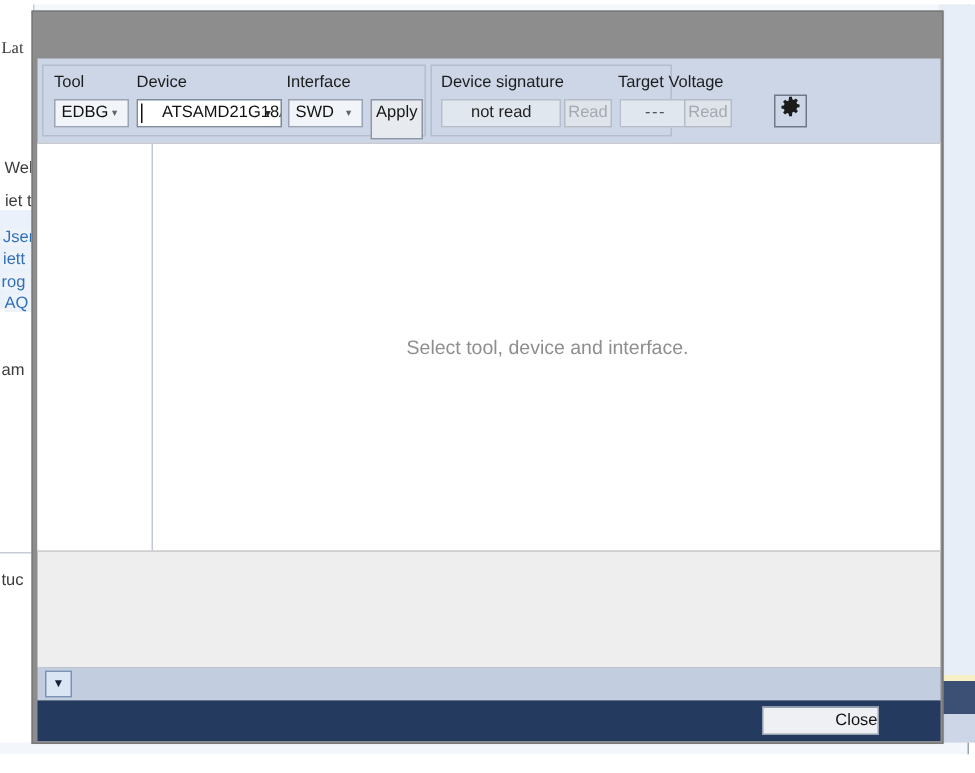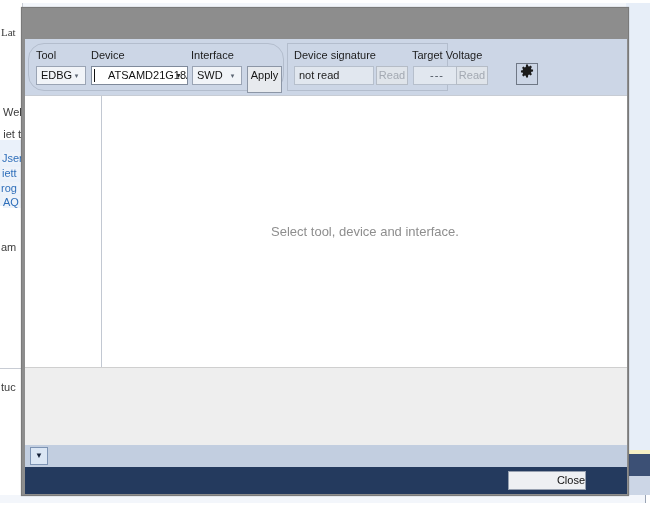--- a/index.html
+++ b/index.html
@@ -155,21 +155,21 @@
     box-sizing: border-box;
   }
   .tb-group {
     position: absolute;
     top: 4px;
     height: 48px;
     border: 1px solid #b3bdcd;
     background: #ccd6e6;
     box-sizing: border-box;
   }
-  #group-left  { left: 3px;   width: 256px; border-radius: 16px; }
+  #group-left  { left: 3px;   width: 256px; }
   #group-mid   { left: 262px; width: 161px; }
   #group-right { left: 469px; width: 130px; border: none; background: transparent;}
 
   .tb-label {
     position: absolute;
     top: 5px;
     color: #1c1c1c;
     font-size: 11px;
     white-space: nowrap;
     font-family: "Liberation Sans", sans-serif;
@@ -223,21 +223,21 @@
 
   .readout {
     position: absolute;
     height: 19px;
     background: #e1e7ef;
     border: 1px solid #b6bfcc;
     box-sizing: border-box;
     font-size: 11px;
     color: #222;
     line-height: 17px;
-    padding-left: 4px;
+    padding-left: 19px;
     white-space: nowrap;
     overflow: hidden;
   }
   .readout.center { text-align: center; padding-left: 0; color: #4c545f; letter-spacing: 1px;}
 
   #gear-btn {
     position: absolute;
     left: 22px; top: 20px;
     width: 22px; height: 22px;
     background: #ccd6e6;

